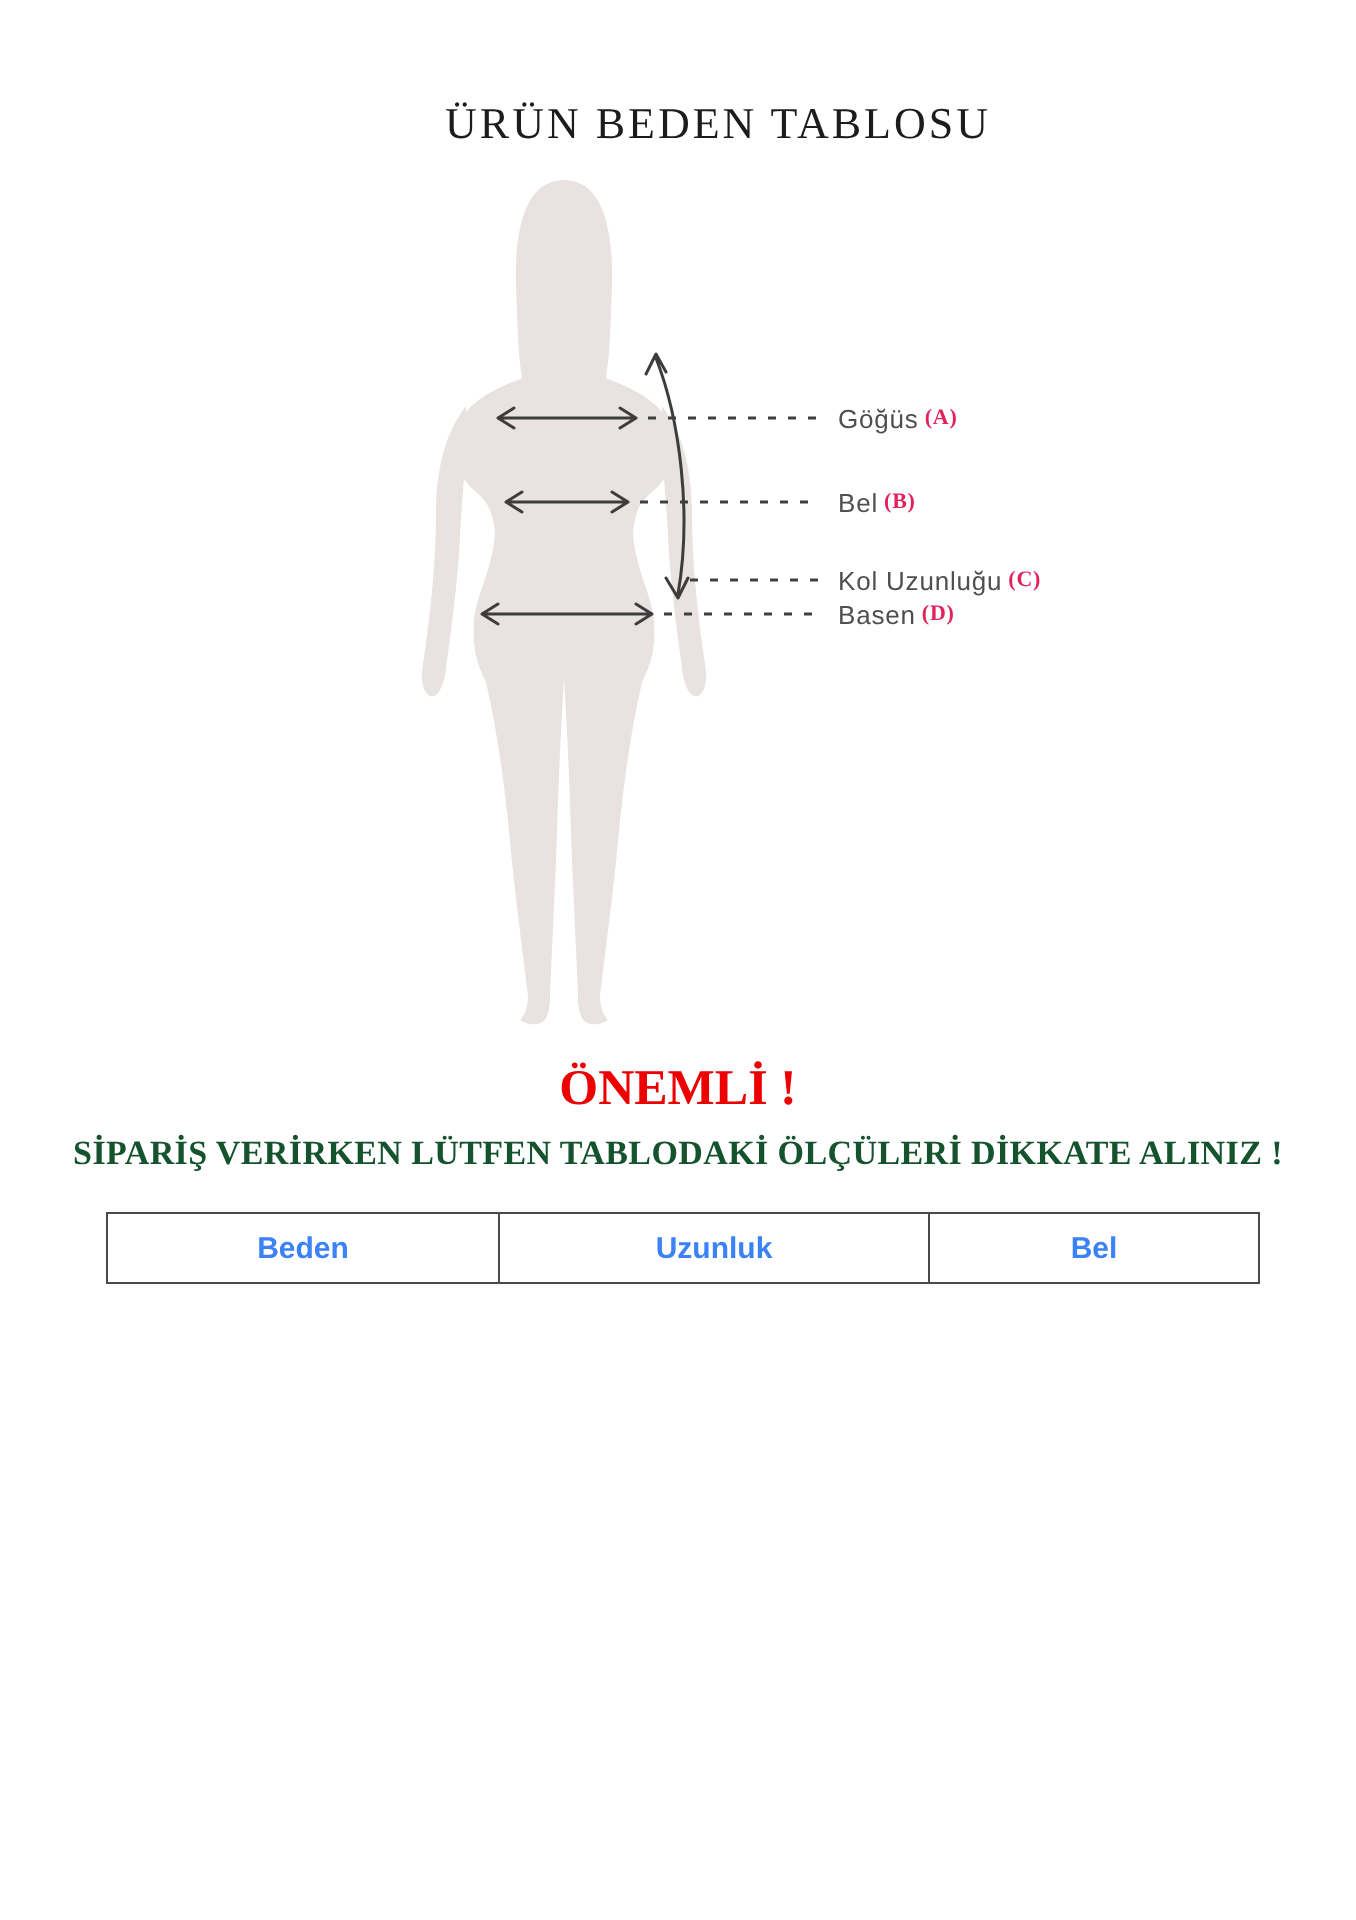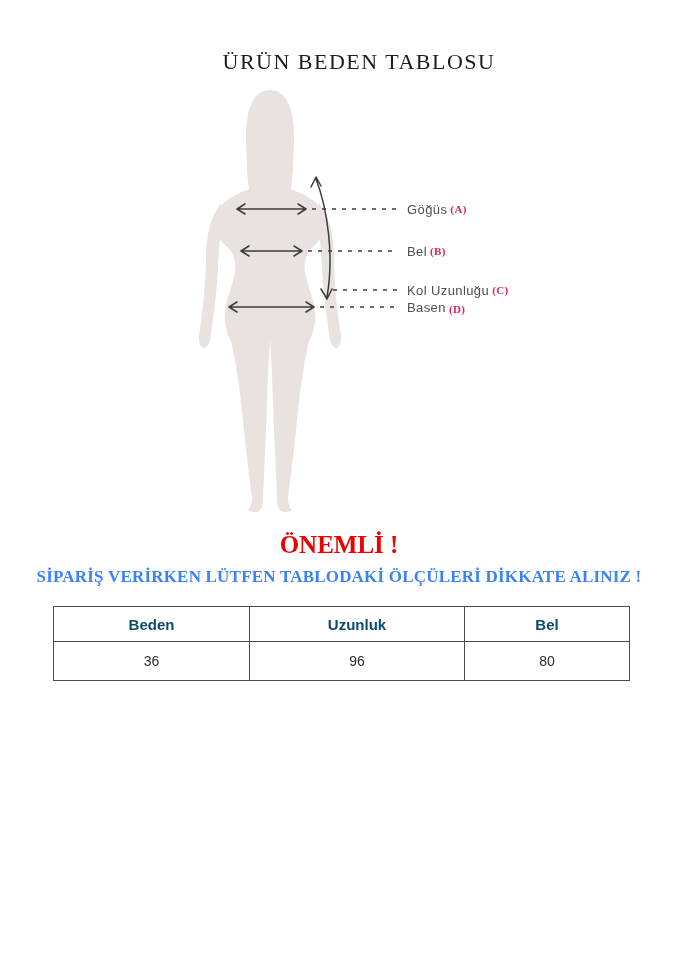--- a/index.html
+++ b/index.html
@@ -6,48 +6,48 @@
   body{
     width:678px;height:960px;position:relative;background:#ffffff;
     font-family:"Liberation Sans", sans-serif;overflow:hidden;
   }
   .page-title{
     position:absolute;top:49px;left:0;width:678px;text-align:center;
     font-family:"Liberation Serif", serif;font-size:22px;color:#1c1c1c;
     letter-spacing:1.5px;
     margin-left:20px;
   }
-  .diagram{position:absolute;top:85px;left:0;width:611px;height:445px;}
+  .diagram{position:absolute;top:85px;left:12px;width:611px;height:445px;}
   .diagram svg{position:absolute;top:0;left:0;}
   .measure-label{
     position:absolute;left:407px;height:16px;display:flex;align-items:center;
     font-size:13px;color:#4f4f4f;letter-spacing:0.4px;white-space:nowrap;
   }
   .measure-label .ml-letter{
     font-family:"Liberation Serif", serif;font-weight:bold;
     font-size:11px;margin-left:3px;
   }
-  .ml-a{top:116px;} .ml-b{top:158px;} .ml-c{top:197px;text-align:right;} .ml-d{top:214px;align-items:flex-end;}
+  .ml-a{top:116px;} .ml-b{top:158px;} .ml-c{top:197px;text-align:right;} .ml-d{top:214px;}
   .notice-heading{
     position:absolute;top:531px;left:0;width:678px;text-align:center;
     font-family:"Liberation Serif", serif;font-weight:bold;font-size:25px;
   }
   .notice-sub{
     position:absolute;top:567px;left:0;width:678px;text-align:center;
     font-family:"Liberation Serif", serif;font-weight:bold;font-size:17px;
     letter-spacing:0.2px;
   }
   table.size-table{
     position:absolute;top:606px;left:53px;width:573px;
     border-collapse:collapse;table-layout:fixed;
   }
   .size-table th,.size-table td{
     border:1px solid #4a4a4a;text-align:center;padding:0;
   }
-  .size-table th{height:34px;font-size:15px;font-weight:bold;color:#0c4a6e;text-align:center;}
+  .size-table th{height:34px;font-size:15px;font-weight:bold;color:#3b82f6;text-align:center;}
   .size-table td{height:38px;font-size:14px;font-weight:normal;color:#2b2b2b;}
   .col-beden{width:195px;} .col-uzunluk{width:214px;} .col-bel{width:164px;}
 </style>
 </head>
 <body>
 
 <div class="page-title">ÜRÜN BEDEN TABLOSU</div>
 
 <div class="diagram">
   <svg width="678" height="445" viewBox="0 0 678 445">
@@ -93,30 +93,25 @@
     <span class="ml-text">Kol Uzunluğu</span>
     <span class="ml-letter" style="color:#e0235c">(C)</span>
   </div>
   <div class="measure-label ml-d">
     <span class="ml-text">Basen</span>
     <span class="ml-letter" style="color:#e0235c">(D)</span>
   </div>
 </div>
 
 <div class="notice-heading" style="color:#ec0000">ÖNEMLİ !</div>
-<div class="notice-sub" style="color:#3b82f6">SİPARİŞ VERİRKEN LÜTFEN TABLODAKİ ÖLÇÜLERİ DİKKATE ALINIZ !</div>
+<div class="notice-sub" style="color:#14532d">SİPARİŞ VERİRKEN LÜTFEN TABLODAKİ ÖLÇÜLERİ DİKKATE ALINIZ !</div>
 
 <table class="size-table">
   <thead>
     <tr>
       <th class="col-beden">Beden</th>
       <th class="col-uzunluk">Uzunluk</th>
       <th class="col-bel">Bel</th>
     </tr>
   </thead>
   <tbody>
-    <tr>
-      <td>36</td>
-      <td>96</td>
-      <td>80</td>
-    </tr>
   </tbody>
 </table>
 
 </body></html>

